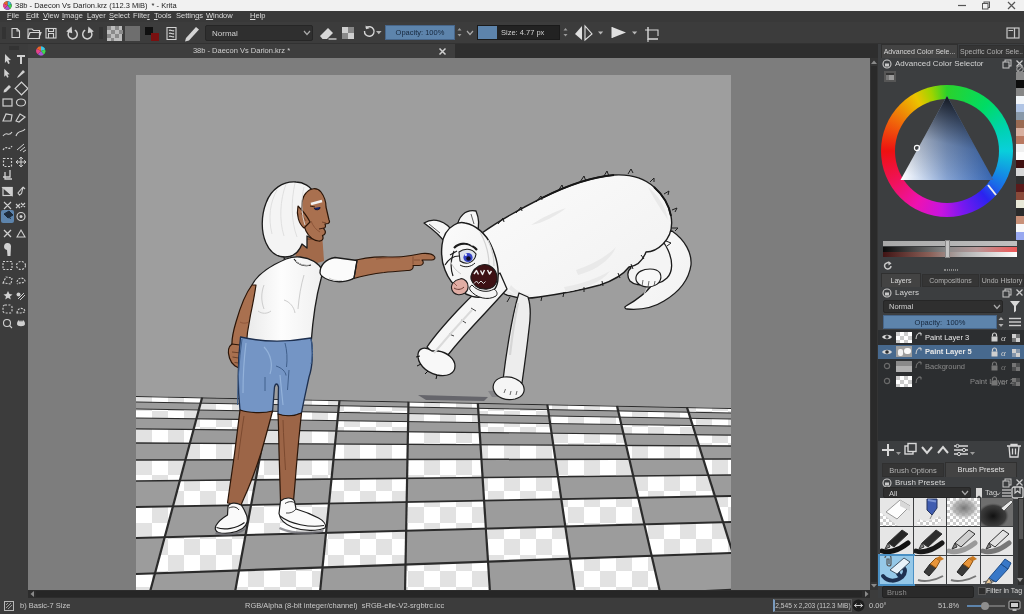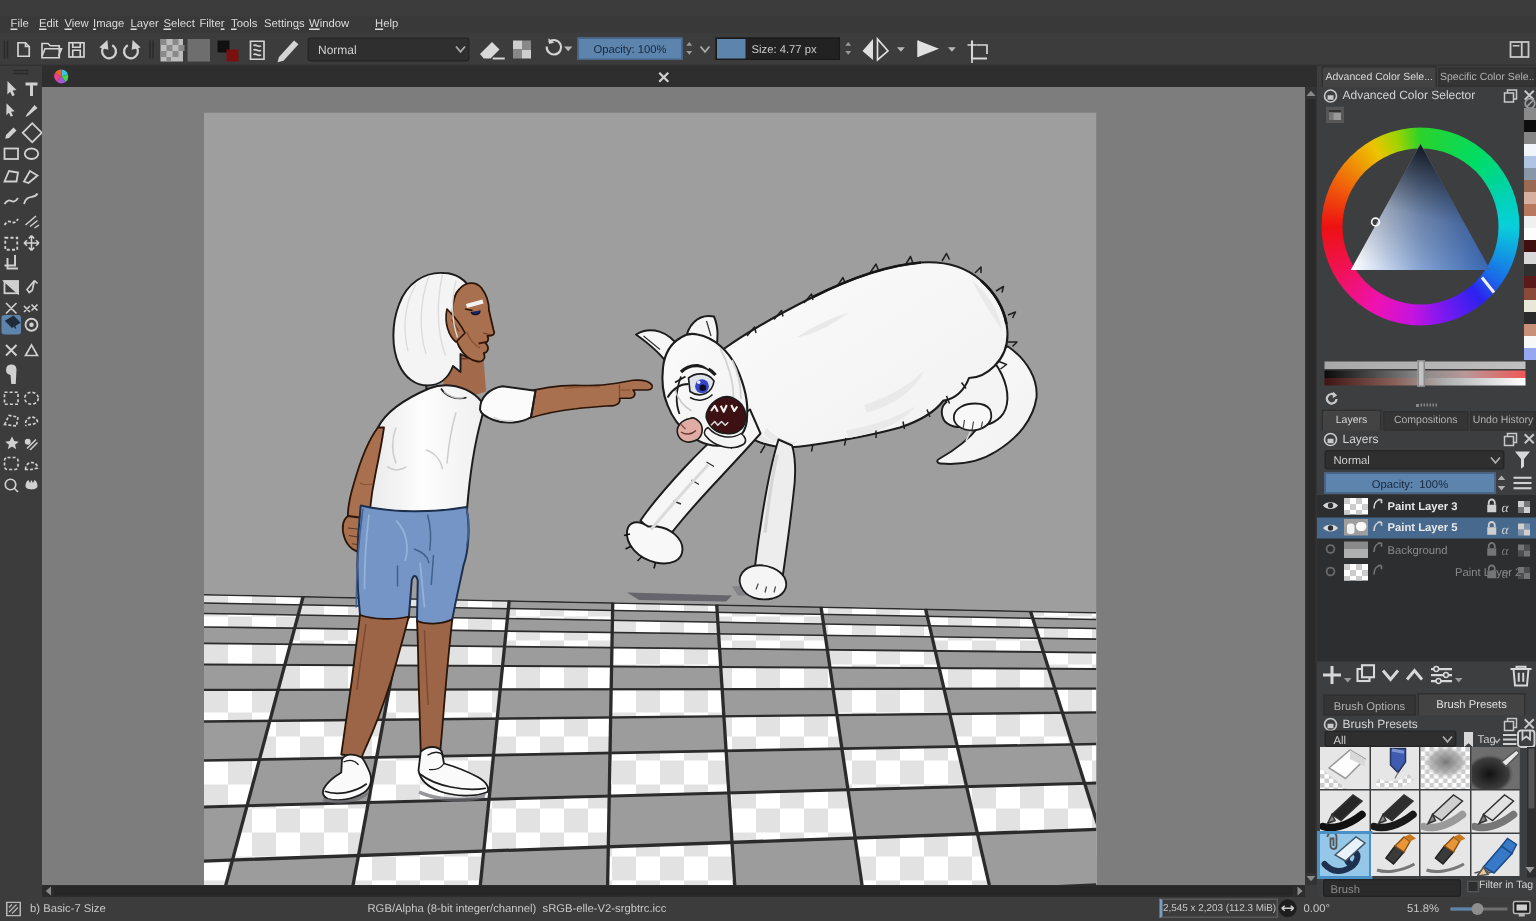--- a/index.html
+++ b/index.html
@@ -13,20 +13,37 @@
 #tab1{position:absolute;left:0;top:0;width:427px;height:14px;background:#3e3e3e;font-size:7.5px;color:#cfcfcf;text-align:center;line-height:14px}
 #toolbox{left:0;top:44px;width:28px;height:554px;background:#3c3c3c}
 #canvas{left:28px;top:58px;width:842px;height:532px;background:#7d7d7d;overflow:hidden}
 #vscroll{left:870px;top:58px;width:8px;height:532px;background:#343434}
 #hscroll{left:28px;top:590px;width:842px;height:8px;background:#2c2c2c}
 #rightdock{left:878px;top:44px;width:146px;height:554px;background:#3c3e40}
 #statusbar{left:0;top:598px;width:1024px;height:16px;background:#3c3c3c;font-size:8px;color:#c8c8c8}
 svg{display:block}
 </style></head><body>
 <div id="app">
+  <div class="abs" id="titlebar">
+ <svg class="abs" style="left:3px;top:1px" width="9" height="9" viewBox="0 0 9 9">
+  <circle cx="4.5" cy="4.5" r="4.2" fill="#2a2a2a"></circle>
+  <path d="M4.5 4.5 L4.5 .3 A4.2 4.2 0 0 1 8.3 3.2 Z" fill="#39c5e8"></path>
+  <path d="M4.5 4.5 L8.3 3.2 A4.2 4.2 0 0 1 7 7.8 Z" fill="#3fd74f"></path>
+  <path d="M4.5 4.5 L7 7.8 A4.2 4.2 0 0 1 1.6 7.5 Z" fill="#a55ad4"></path>
+  <path d="M4.5 4.5 L1.6 7.5 A4.2 4.2 0 0 1 .6 2.4 Z" fill="#e8418c"></path>
+  <path d="M4.5 4.5 L.6 2.4 A4.2 4.2 0 0 1 4.5 .3 Z" fill="#e8632a"></path>
+ </svg>
+ <span class="abs" style="left:15px;top:1px;font-size:7.5px;color:#222">38b - Daecon Vs Darion.krz (112.3 MiB) &nbsp;* - Krita</span>
+ <svg class="abs" style="left:954px;top:0" width="70" height="11" viewBox="0 0 70 11">
+  <line x1="4" y1="5.5" x2="12" y2="5.5" stroke="#555" stroke-width="1.2"></line>
+  <rect x="30" y="2" width="5.5" height="5.5" fill="none" stroke="#555" stroke-width="1"></rect>
+  <rect x="28.5" y="3.5" width="5.5" height="5.5" fill="#f1f1f1" stroke="#555" stroke-width="1"></rect>
+  <path d="M54 2 L61 9 M61 2 L54 9" stroke="#555" stroke-width="1.2"></path>
+ </svg>
+</div>
 
   <div class="abs" id="menubar">
  <span class="menu" style="left:7px"><u>F</u>ile</span>
  <span class="menu" style="left:26px"><u>E</u>dit</span>
  <span class="menu" style="left:43px"><u>V</u>iew</span>
  <span class="menu" style="left:62px"><u>I</u>mage</span>
  <span class="menu" style="left:87px"><u>L</u>ayer</span>
  <span class="menu" style="left:109px"><u>S</u>elect</span>
  <span class="menu" style="left:133px">Filte<u>r</u></span>
  <span class="menu" style="left:154px"><u>T</u>ools</span>
@@ -191,20 +208,21 @@
  <rect x="3" y="261" width="9" height="8" stroke-dasharray="2 1.4" rx="2"></rect>
  <path d="M17 269 c0-6 8-6 8-1 l-4 1 z" stroke-dasharray="2 1.2"></path>
  <circle cx="7" cy="279" r="3.5"></circle>
           <line x1="9.5" y1="281.5" x2="12" y2="284"></line>
  <path d="M17 280 c0-3 2-4 2-4 l1 2 1-2 1 2 1-2 s2 1 2 4 c0 3-8 3-8 0 z" fill="#d0d0d0" stroke="none"></path>
 </g>
 </svg>
 </div>
 
   <div class="abs" id="tabbar">
+    <div id="tab1">38b - Daecon Vs Darion.krz *</div>
     <svg class="abs" style="left:8px;top:2px" width="10" height="10" viewBox="0 0 9 9">
         <circle cx="4.5" cy="4.5" r="4.2" fill="#2a2a2a"></circle>
         <path d="M4.5 4.5 L4.5 .3 A4.2 4.2 0 0 1 8.3 3.2 Z" fill="#39c5e8"></path>
         <path d="M4.5 4.5 L8.3 3.2 A4.2 4.2 0 0 1 7 7.8 Z" fill="#3fd74f"></path>
         <path d="M4.5 4.5 L7 7.8 A4.2 4.2 0 0 1 1.6 7.5 Z" fill="#a55ad4"></path>
         <path d="M4.5 4.5 L1.6 7.5 A4.2 4.2 0 0 1 .6 2.4 Z" fill="#e8418c"></path>
         <path d="M4.5 4.5 L.6 2.4 A4.2 4.2 0 0 1 4.5 .3 Z" fill="#e8632a"></path>
       </svg>
     <svg class="abs" style="left:410px;top:3px" width="9" height="9">
         <path d="M1.5 1.5 l6 6 m0-6 l-6 6" stroke="#d0d0d0" stroke-width="1.5"></path>
@@ -623,21 +641,21 @@
             <i style="position:absolute;left:0px;top:0px;width:4px;height:4px;background:#ccc"></i>
             <i style="position:absolute;left:8px;top:0px;width:4px;height:4px;background:#ccc"></i>
             <i style="position:absolute;left:4px;top:4px;width:4px;height:4px;background:#ccc"></i>
             <i style="position:absolute;left:12px;top:4px;width:4px;height:4px;background:#ccc"></i>
             <i style="position:absolute;left:0px;top:8px;width:4px;height:4px;background:#ccc"></i>
             <i style="position:absolute;left:8px;top:8px;width:4px;height:4px;background:#ccc"></i>
           </div>
           <svg style="position:absolute;left:36px;top:1px" width="9" height="9">
             <path d="M2 8 C2 4 4 2 7 2 M7 2 l-2.5 0 M7 2 l0 2.5" fill="none" stroke="#cfcfcf" stroke-width="1.1"></path>
           </svg>
-          <span style="position:absolute;left:47px;top:2.5px;font-size:7.5px;color:#e8e8e8;font-weight:bold;">Paint Layer 3</span>
+          <span style="position:absolute;left:47px;top:2.5px;font-size:7.5px;color:#e8e8e8;">Paint Layer 3</span>
           <svg style="position:absolute;left:112px;top:2px" width="32" height="11">
             <rect x="1.5" y="4.5" width="6" height="5" fill="#cfcfcf"></rect>
             <path d="M2.5 4.5 v-1.5 a2 2 0 0 1 4 0 v1.5" fill="none" stroke="#cfcfcf" stroke-width="1.2"></path>
             <text x="11" y="9" font-size="9" font-style="italic" fill="#cfcfcf" font-family="Liberation Serif">α</text>
             <g fill="#cfcfcf">
               <rect x="22" y="2" width="4" height="4"></rect>
               <rect x="26" y="6" width="4" height="4"></rect>
               <rect x="22" y="6" width="4" height="4" opacity=".45"></rect>
               <rect x="26" y="2" width="4" height="4" opacity=".45"></rect>
             </g>

